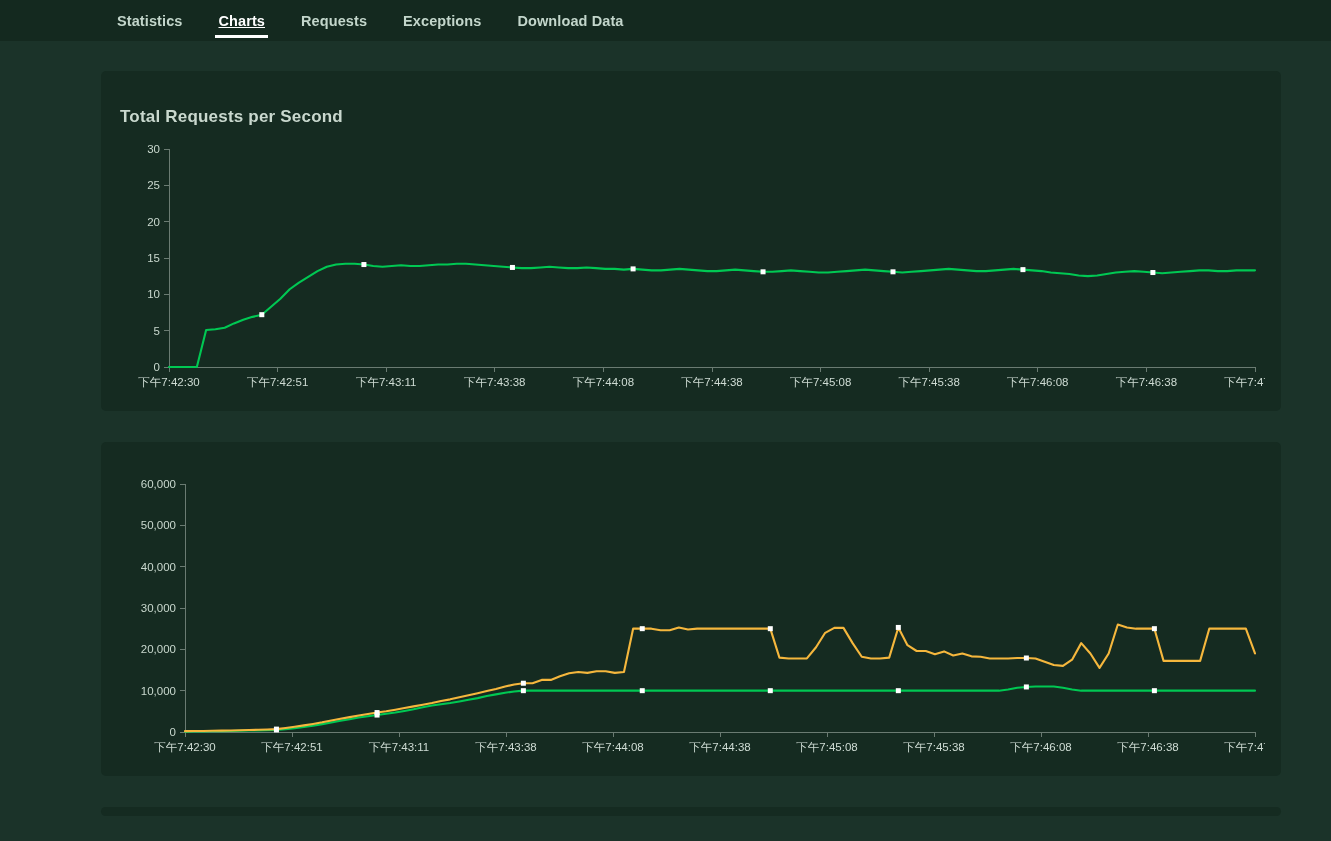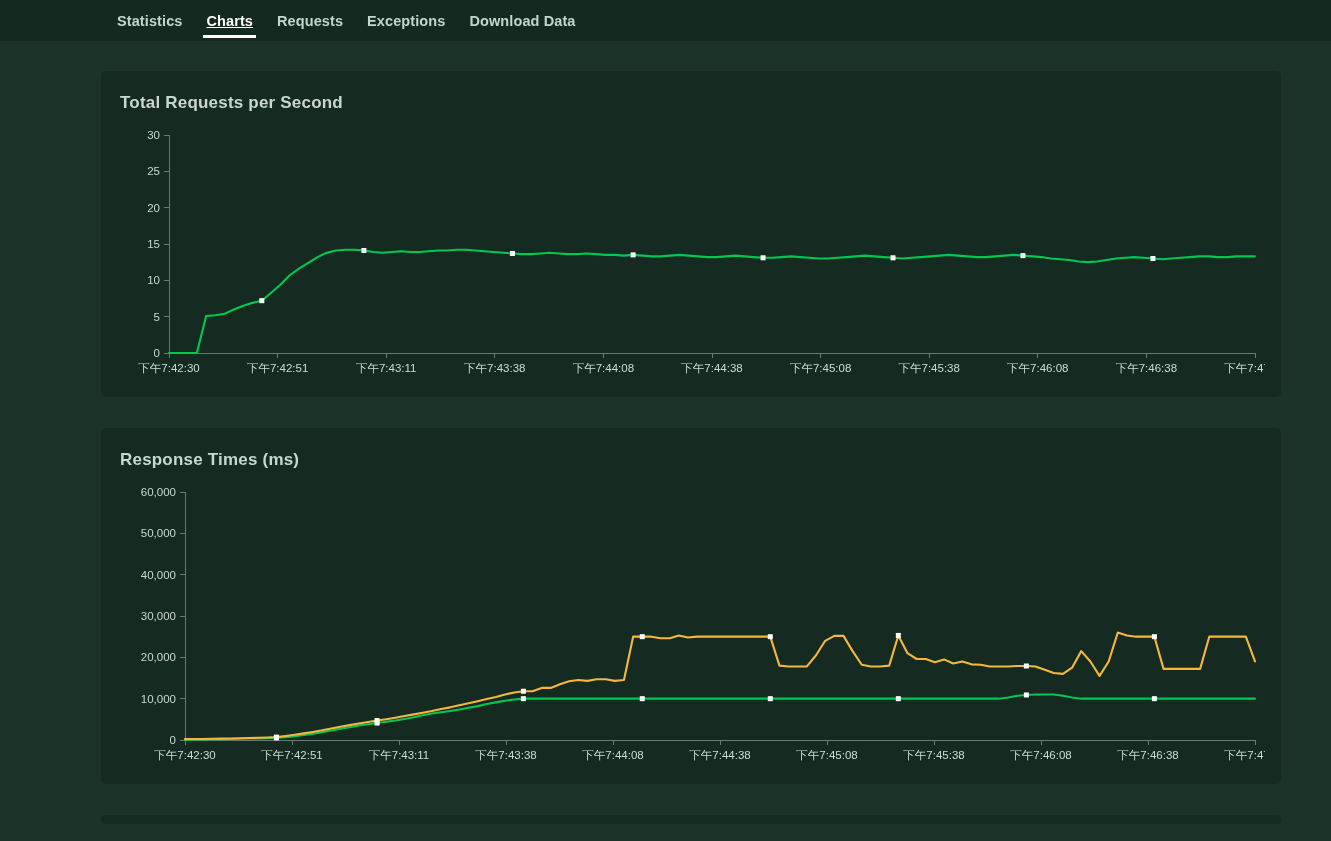--- a/index.html
+++ b/index.html
@@ -12,21 +12,21 @@
   }
   #app { width: 1331px; height: 841px; position: relative; background: #1b3329; }
 
   
   .navbar {
     height: 41px;
     background: #14291f;
     display: flex;
     align-items: flex-end;
     padding-left: 105px;
-    gap: 0px;
+    gap: 12px;
     position: relative;
   }
   .nav-item {
     position: relative;
     height: 41px;
     display: flex;
     align-items: center;
     padding: 0 12px;
     font-size: 14.5px;
     font-weight: bold;
@@ -51,21 +51,21 @@
     background: #152b21;
     border-radius: 5px;
     margin-bottom: 31px;
     padding: 20px 16px 12px 16px;
     position: relative;
   }
   .panel-title {
     font-size: 17px;
     font-weight: bold;
     color: #c9d8ce;
-    margin: 2px 0 0 3px;
+    margin: 16px 0 0 3px;
     letter-spacing: .2px;
   }
   .chart-area { position: relative; width: 1148px; height: 258px; margin-top: 14px; }
   .chart-area.tall { height: 288px; }
 
   .svg-chart { display: block; }
 
   .axis-label {
     font-family: "Liberation Sans", "DejaVu Sans", sans-serif;
     font-size: 11.5px;
@@ -147,21 +147,20 @@
             <rect x="513.60" y="125.40" width="5" height="5" fill="#ffffff" class="marker"></rect>
             <rect x="643.55" y="128.31" width="5" height="5" fill="#ffffff" class="marker"></rect>
             <rect x="773.50" y="128.31" width="5" height="5" fill="#ffffff" class="marker"></rect>
             <rect x="903.45" y="126.13" width="5" height="5" fill="#ffffff" class="marker"></rect>
             <rect x="1033.40" y="129.03" width="5" height="5" fill="#ffffff" class="marker"></rect>
           </svg>
         </div>
     </div>
 
     <div class="panel">
-      <div class="panel-title">Response Times (ms)</div>
       <div class="chart-area tall" id="chart1">
           <svg width="1148" height="288" class="svg-chart">
             <line x1="68" y1="8" x2="68" y2="256" class="axis-line"></line>
             <line x1="68" y1="256" x2="1138" y2="256" class="axis-line"></line>
             <line x1="63" y1="256" x2="68" y2="256" class="tick-line"></line>
             <text x="59" y="260" class="axis-label" text-anchor="end">0</text>
             <line x1="63" y1="214.66666666666669" x2="68" y2="214.66666666666669" class="tick-line"></line>
             <text x="59" y="218.66666666666669" class="axis-label" text-anchor="end">10,000</text>
             <line x1="63" y1="173.33333333333334" x2="68" y2="173.33333333333334" class="tick-line"></line>
             <text x="59" y="177.33333333333334" class="axis-label" text-anchor="end">20,000</text>

